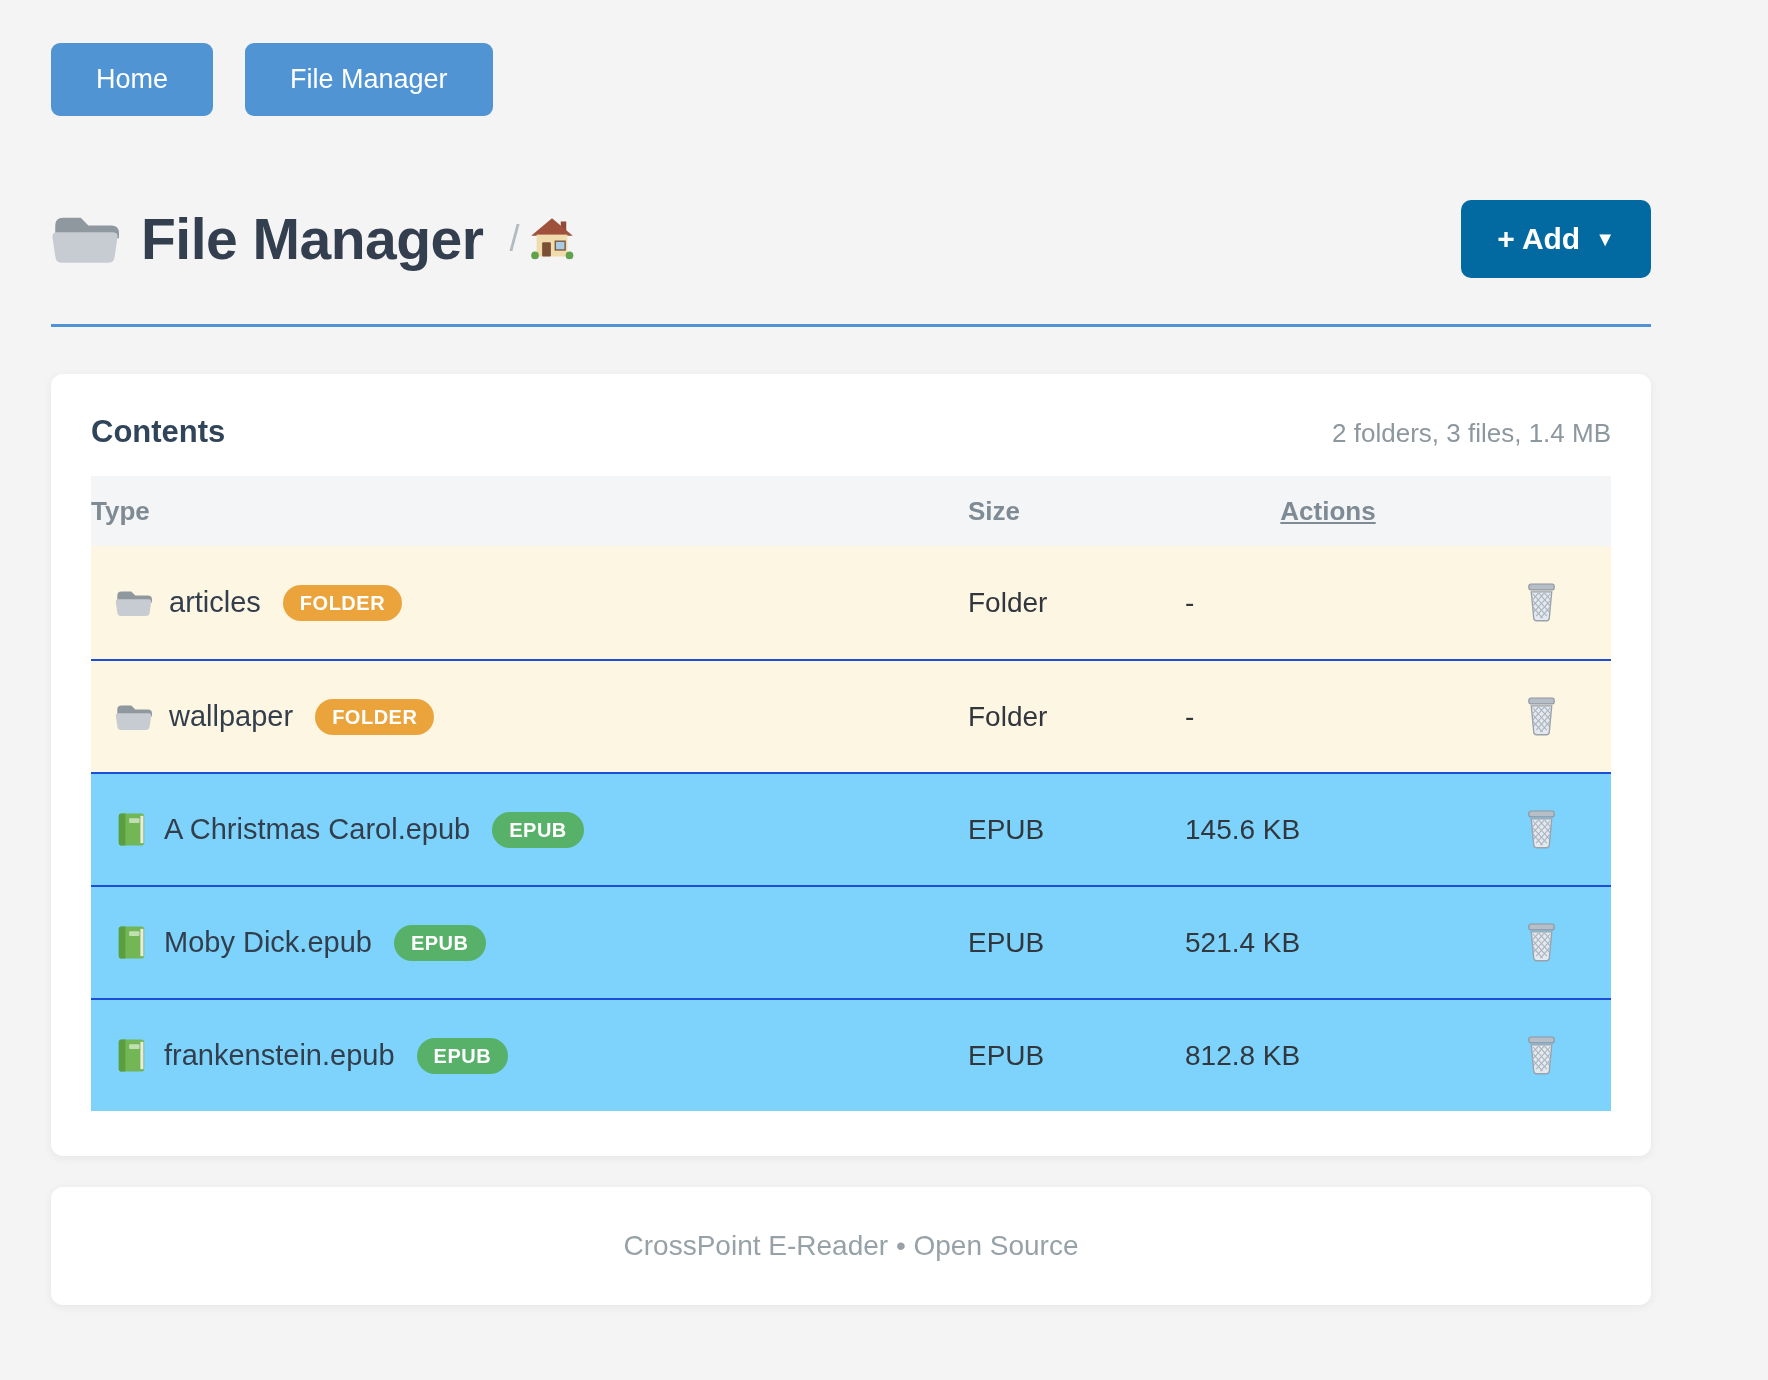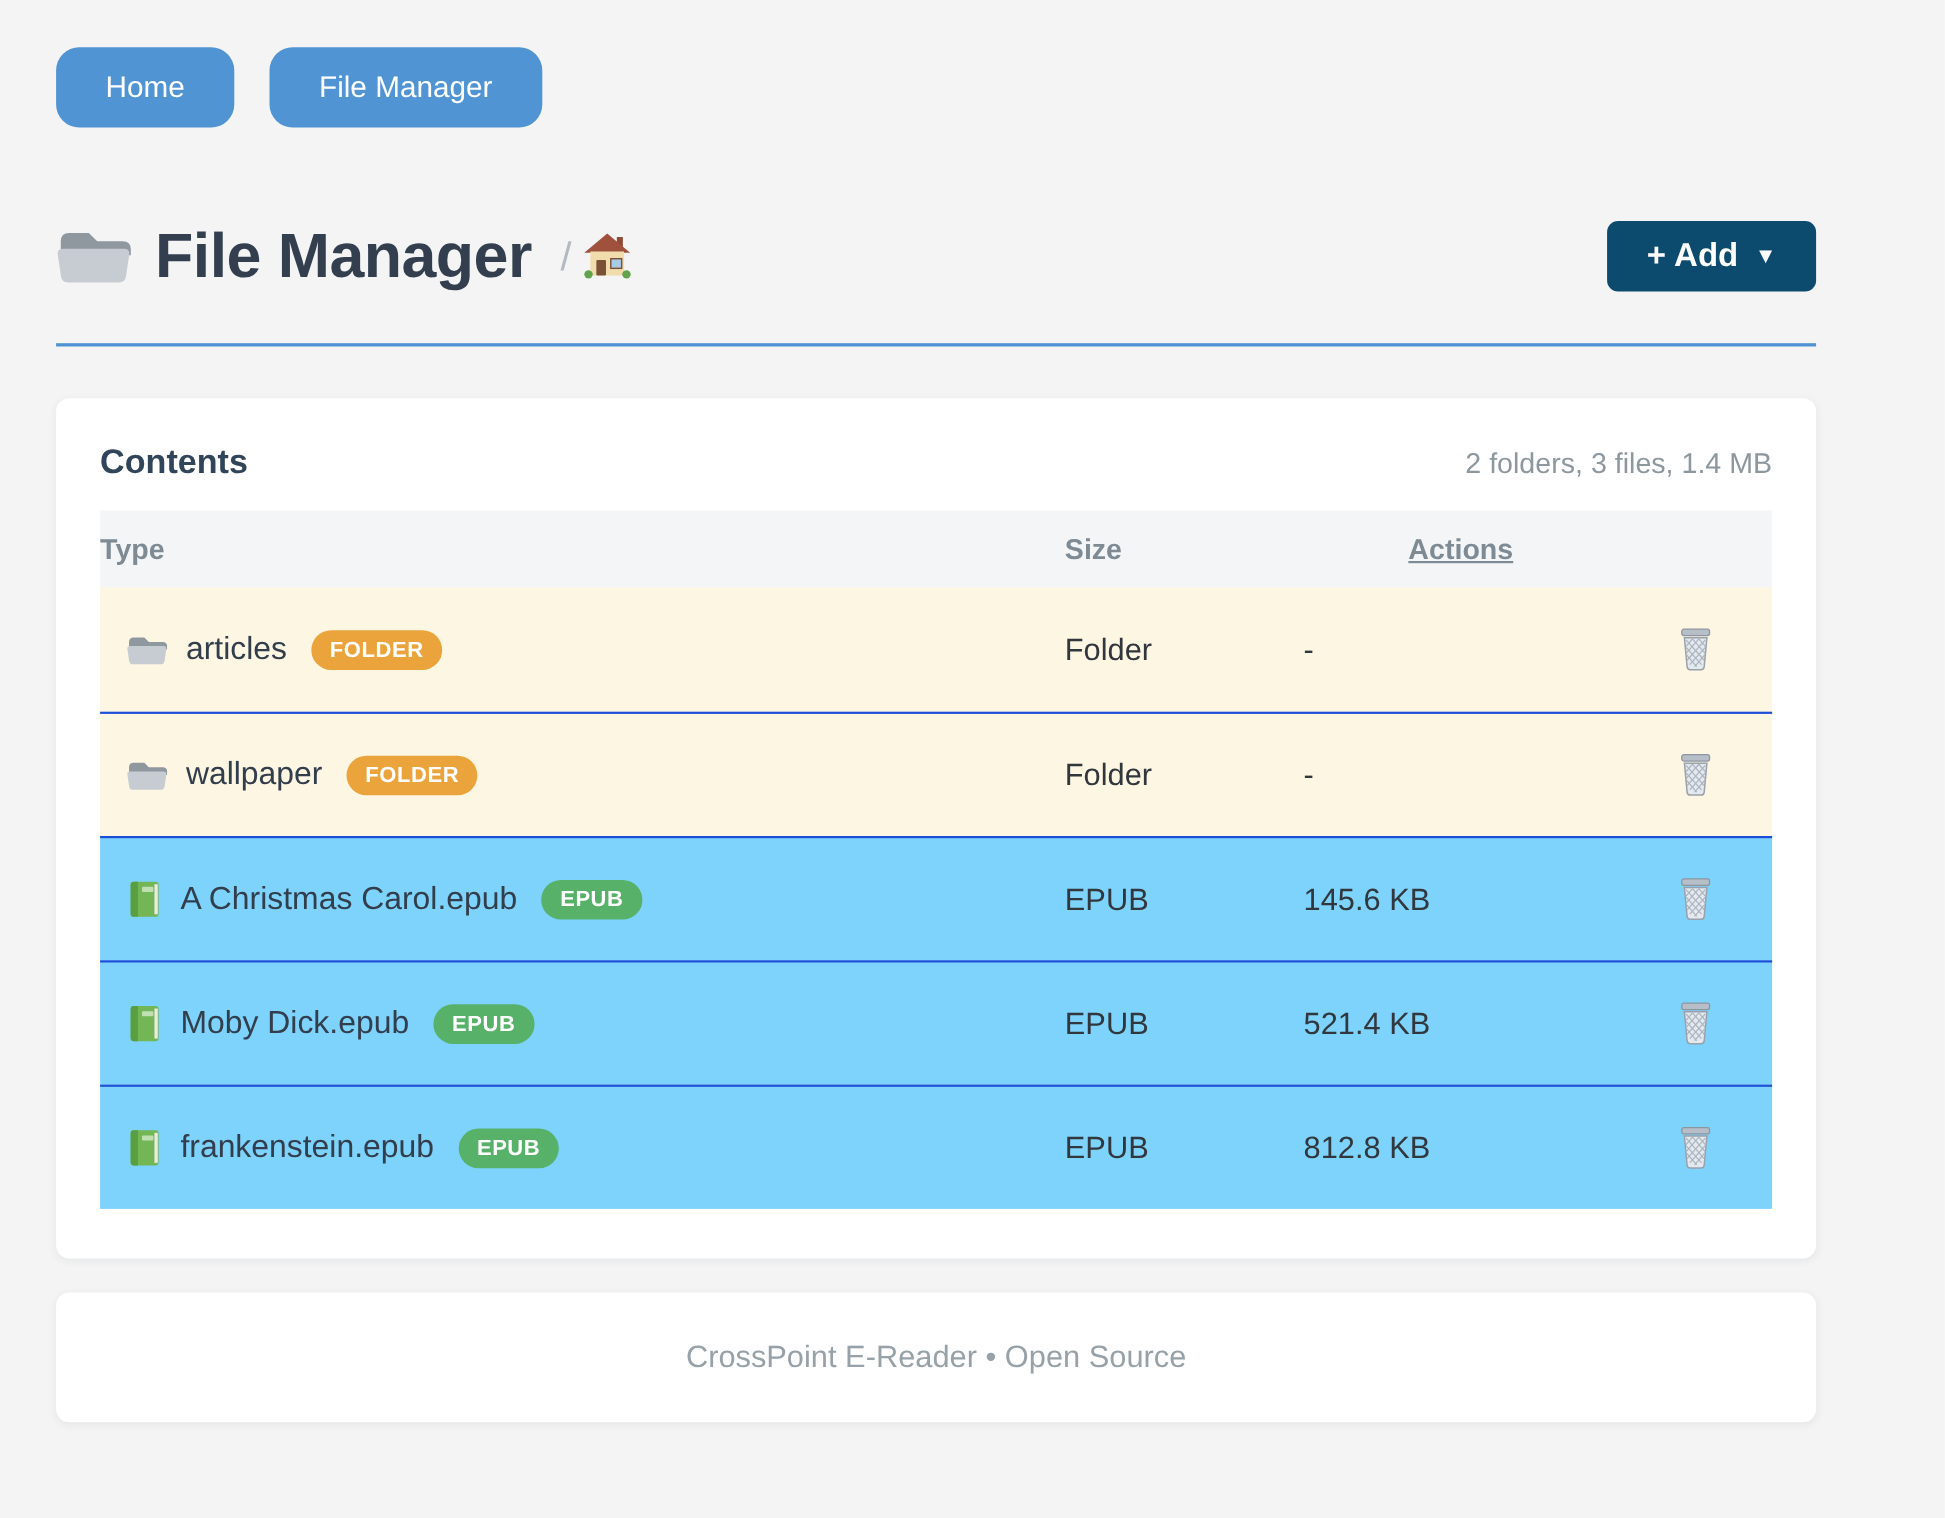--- a/index.html
+++ b/index.html
@@ -10,35 +10,35 @@
     font-family: "Liberation Sans", sans-serif;
     overflow: hidden;
   }
   .page { width: 1600px; margin-left: 51px; padding-top: 43px; }
 
   
   .topnav { display: flex; gap: 32px; }
   .nav-btn {
     height: 73px; padding: 0 45px;
     background: #5094d4; color: #ffffff;
-    border: none; border-radius: 21px;
+    border: none; border-radius: 9px;
     font-size: 27px; font-family: "Liberation Sans", sans-serif;
     cursor: pointer;
   }
 
   
   .page-header { display: flex; justify-content: space-between; align-items: center; margin-top: 84px; }
   .title-wrap { display: flex; align-items: center; }
   .title-folder svg { width: 68px; height: 58px; display: block; }
   h1 { font-size: 57px; font-weight: 700; color: #333f4f; margin: 0 0 0 22px; letter-spacing: -0.5px; }
   .crumb-sep { font-size: 36px; color: #b2b9c0; margin: 0 10px 0 26px; font-weight: 300; }
   .crumb-home svg { width: 46px; height: 46px; display: block; }
   .add-btn {
-    height: 64px; padding: 0 36px;
-    background: #0c4a6e; color: #fff;
+    height: 78px; padding: 0 36px;
+    background: #0369a1; color: #fff;
     border: none; border-radius: 10px;
     font-size: 30px; font-weight: 700; font-family: "Liberation Sans", sans-serif;
     display: flex; align-items: center; gap: 15px;
     cursor: pointer;
   }
   .caret { font-size: 20px; line-height: 1; }
 
   .accent-rule { border: none; height: 3px; background: #4f93d4; margin: 46px 0 0 0; }
 
   

